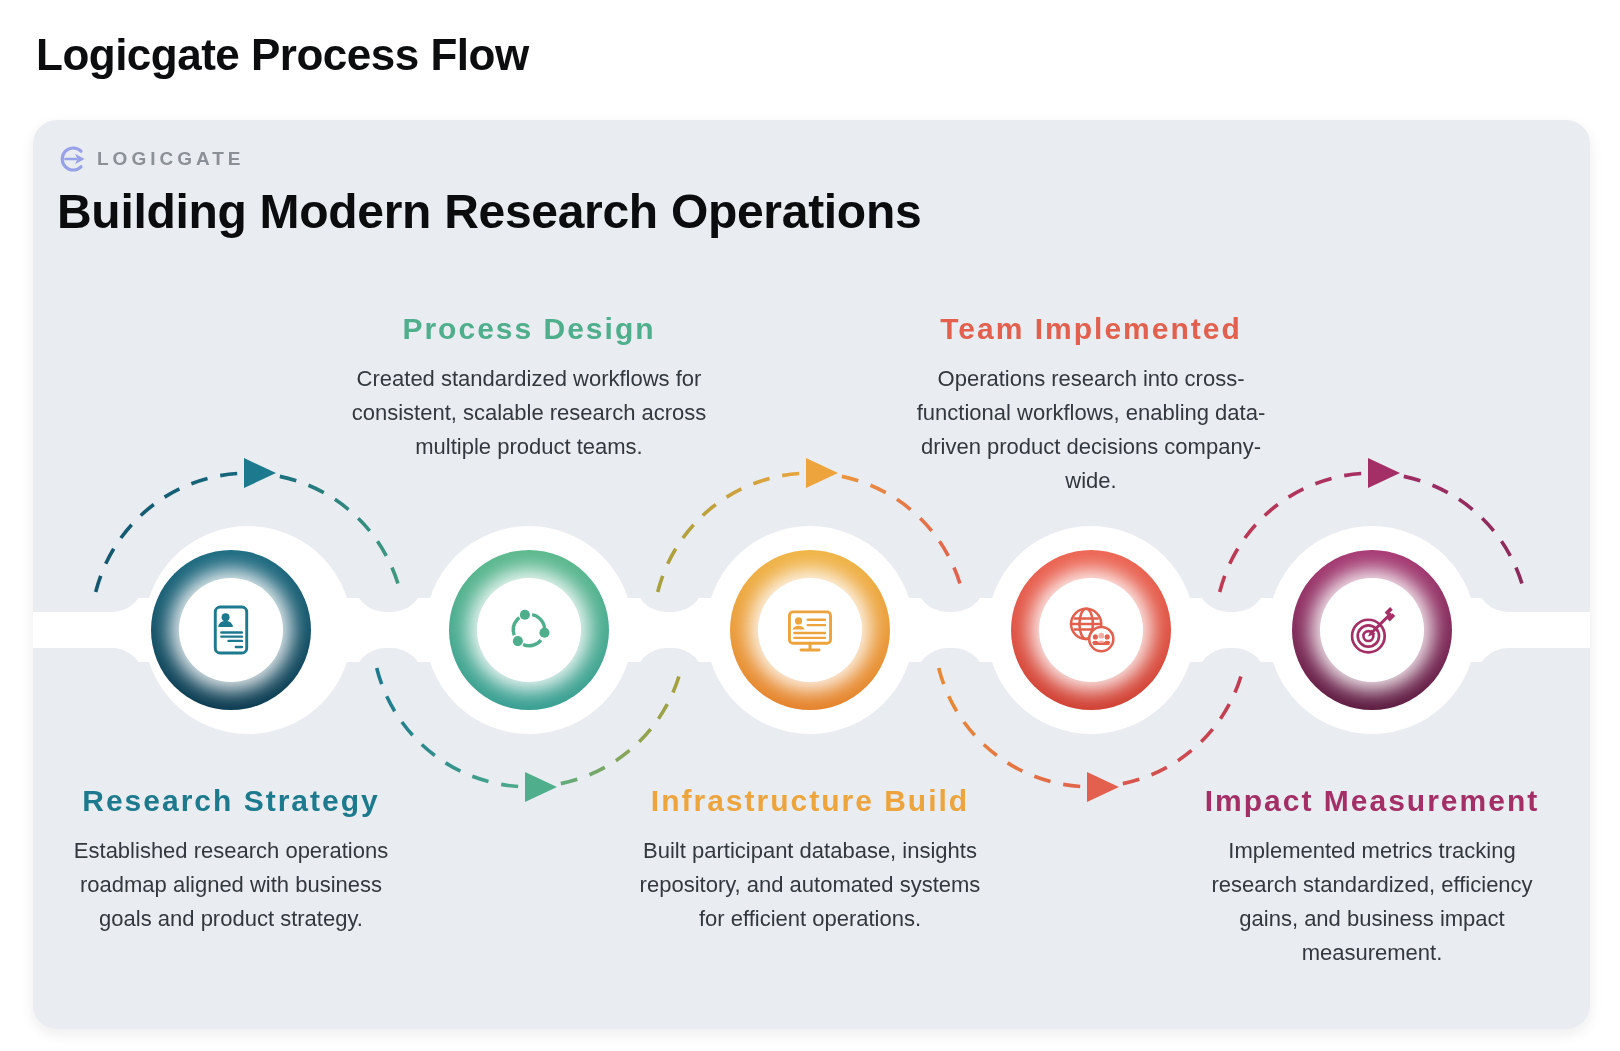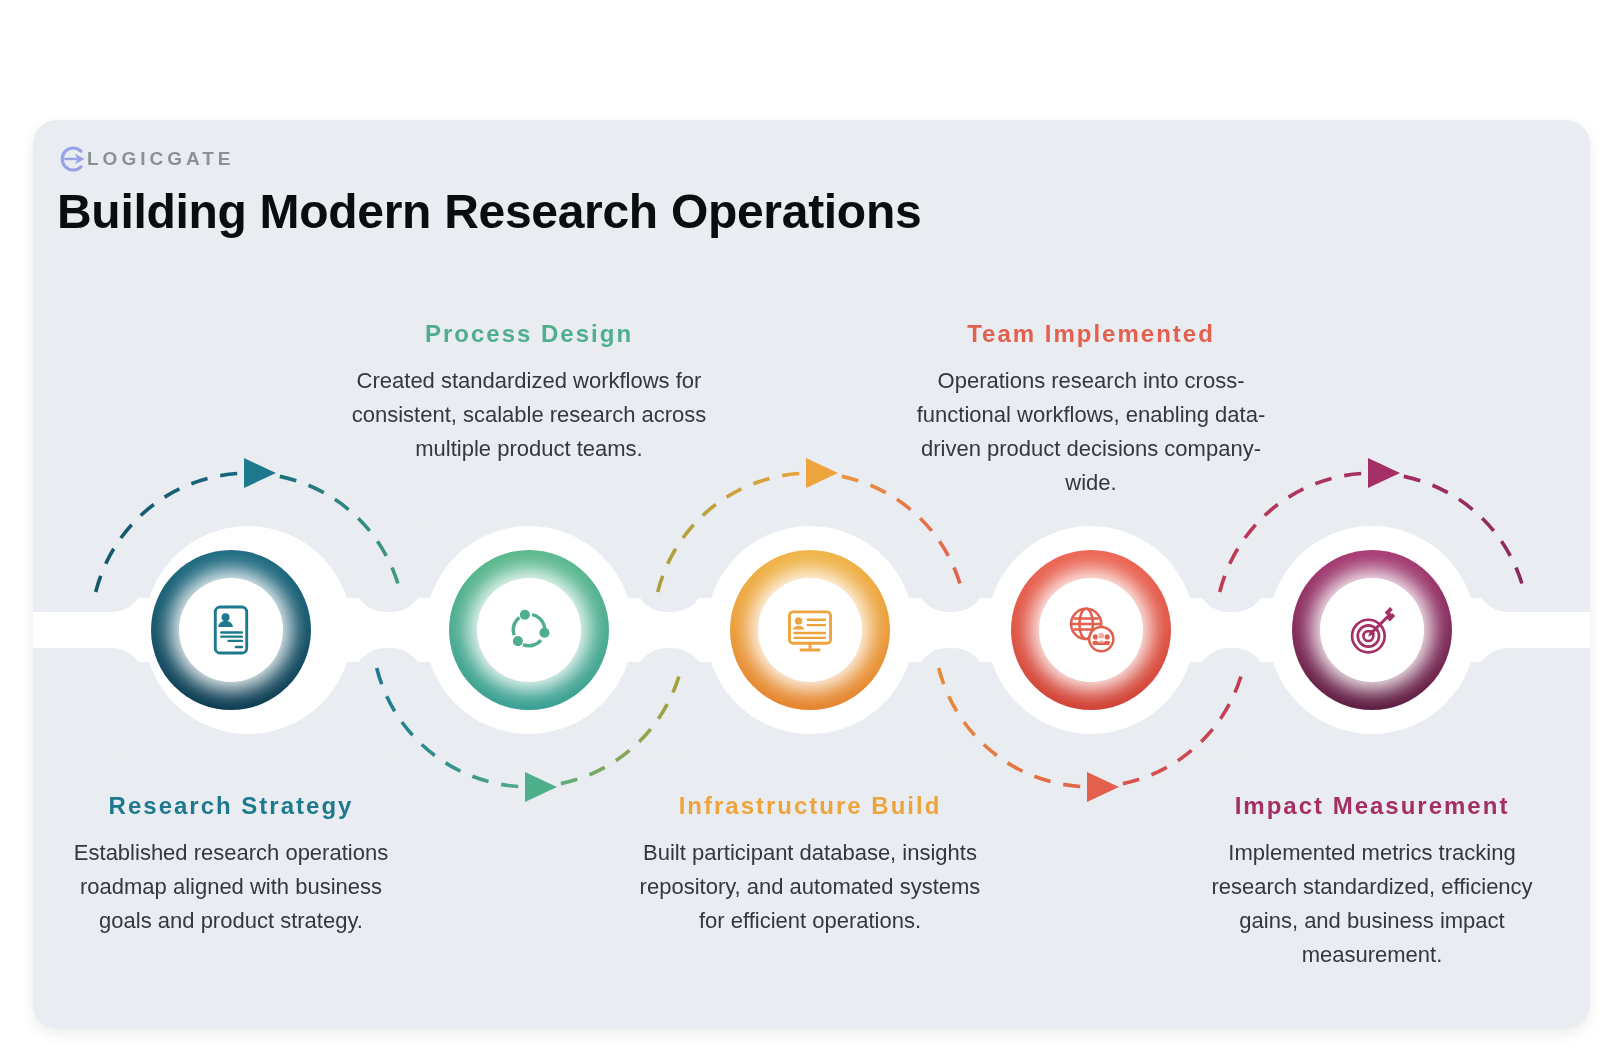--- a/index.html
+++ b/index.html
@@ -1,42 +1,43 @@
 <!DOCTYPE html>
 <html><head>
 <meta charset="utf-8">
 <style>
   html,body{margin:0;padding:0;background:#ffffff;font-family:"Liberation Sans",sans-serif;}
   .canvas{position:relative;width:1620px;height:1051px;overflow:hidden;background:#fff;}
   .page-title{position:absolute;left:36px;top:30px;margin:0;font-size:44px;font-weight:800;color:#0b0d0f;letter-spacing:-.5px;}
   .card{position:absolute;left:33px;top:120px;width:1557px;height:909px;border-radius:24px;overflow:hidden;
         box-shadow:0 5px 14px rgba(20,30,40,.08);}
-  .logo{position:absolute;left:24px;top:24px;display:flex;align-items:center;}
+  .logo{position:absolute;left:24px;top:24px;display:flex;align-items:center;gap:10px;}
   .logo-text{font-size:19px;font-weight:700;letter-spacing:4px;}
   .card-heading{position:absolute;left:24px;top:64px;margin:0;font-size:48px;font-weight:800;color:#0a0c0e;letter-spacing:-.3px;}
   .band-svg{position:absolute;left:0;top:0;width:1557px;height:909px;}
   .stage{position:absolute;top:0;width:380px;height:909px;}
   .ring{position:absolute;left:110px;top:430px;width:160px;height:160px;border-radius:50%;
         background:linear-gradient(180deg,var(--ring-from),var(--ring-to));
         display:flex;align-items:center;justify-content:center;}
   .ring-inner{width:104px;height:104px;border-radius:50%;background:#fff;
         box-shadow:0 0 20px 9px rgba(255,255,255,.9);
         display:flex;align-items:center;justify-content:center;color:var(--c);}
   .stage-text{position:absolute;left:0;width:380px;text-align:center;}
   .stage-text.top{top:192px;}
   .stage-text.bottom{top:664px;}
-  .stage-title{font-size:24px;font-weight:700;letter-spacing:2px;color:var(--c);margin:8px 0 16px 0;}
+  .stage-title{font-size:30px;font-weight:700;letter-spacing:2px;color:var(--c);margin:0 0 16px 0;}
   .stage-desc{font-size:22px;line-height:1.55;color:#33383e;margin:0 auto;max-width:356px;}
   svg{display:block;}
 </style>
 </head>
 <body>
 
 <div class="canvas">
 
+  <h1 class="page-title">Logicgate Process Flow</h1>
 
   <div class="card" style="background: rgb(233, 237, 241);">
 
     <div class="logo">
       <span>
         <svg width="30" height="30" viewBox="0 0 30 30" fill="none">
           <path d="M24 7.2 A11 11 0 1 0 24 22.8" stroke="#98a2e9" stroke-width="3.2" stroke-linecap="round"></path>
           <path d="M8.5 15 H19" stroke="#98a2e9" stroke-width="2.6" stroke-linecap="round"></path>
           <polygon points="18,9.8 27.5,15 18,20.2 20.5,15" fill="#98a2e9"></polygon>
         </svg>

